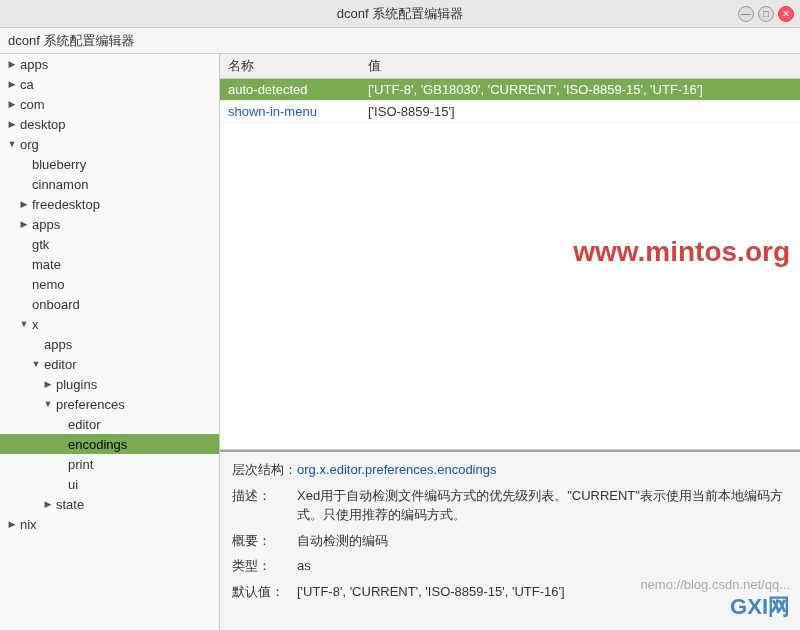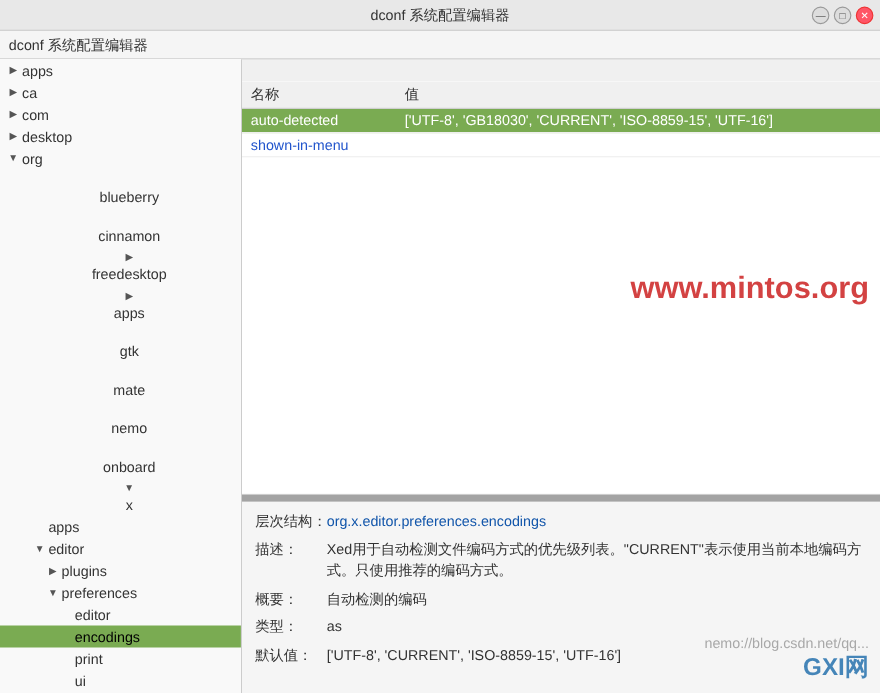--- a/index.html
+++ b/index.html
@@ -102,41 +102,40 @@
       flex-shrink: 0;
     }
     .tree-item.selected .tree-arrow { color: #fff; }
 
     .tree-label {
       font-size: 13px;
     }
 
     
     .indent-0 { padding-left: 4px; }
-    .indent-1 { padding-left: 16px; flex-direction: column; }
+    .indent-1 { padding-left: 16px; }
     .indent-2 { padding-left: 28px; }
     .indent-3 { padding-left: 40px; }
     .indent-4 { padding-left: 52px; }
 
     
     .right-panel {
       flex: 1;
       display: flex;
       flex-direction: column;
       overflow: hidden;
     }
 
     
     .table-area {
       flex: 1;
       overflow-y: auto;
       background: #fff;
       border-bottom: 1px solid #ccc;
       position: relative;
-      margin-top: 20px;
     }
 
     .table-header {
       display: flex;
       background: #f0f0f0;
       border-bottom: 1px solid #ccc;
       padding: 3px 8px;
       position: sticky;
       top: 0;
     }
@@ -184,21 +183,21 @@
       font-size: 28px;
       font-weight: bold;
       opacity: 0.85;
       pointer-events: none;
       z-index: 10;
     }
 
     
     .info-panel {
       background: #f5f5f5;
-      border-top: 6px solid #a3a3a3;
+      border-top: 2px solid #a3a3a3;
       padding: 8px 12px;
       min-height: 180px;
       position: relative;
     }
 
     .info-row {
       display: flex;
       margin-bottom: 6px;
       align-items: flex-start;
     }
@@ -362,20 +361,21 @@
         <span class="table-header-cell col-name">名称</span>
         <span class="table-header-cell col-value">值</span>
       </div>
 
       <div class="table-row selected">
           <span class="col-name">auto-detected</span>
           <span class="col-value">['UTF-8', 'GB18030', 'CURRENT', 'ISO-8859-15', 'UTF-16']</span>
         </div>
         <div class="table-row">
           <span class="col-name">shown-in-menu</span>
+          <span class="col-value">['ISO-8859-15']</span>
         </div>
         <div class="watermark">www.mintos.org</div>
     </div>
 
     <div class="info-panel">
       <div class="info-row">
         <span class="info-label">层次结构：</span>
         <span class="info-value path">org.x.editor.preferences.encodings</span>
       </div>
       <div class="info-row">

